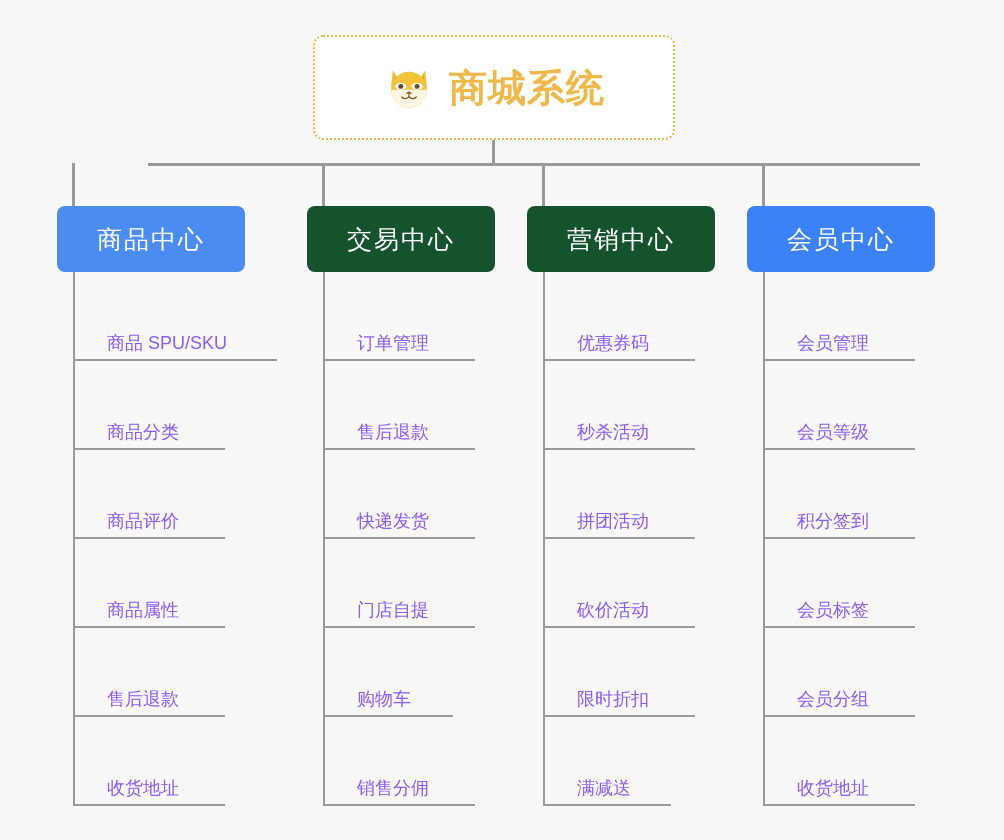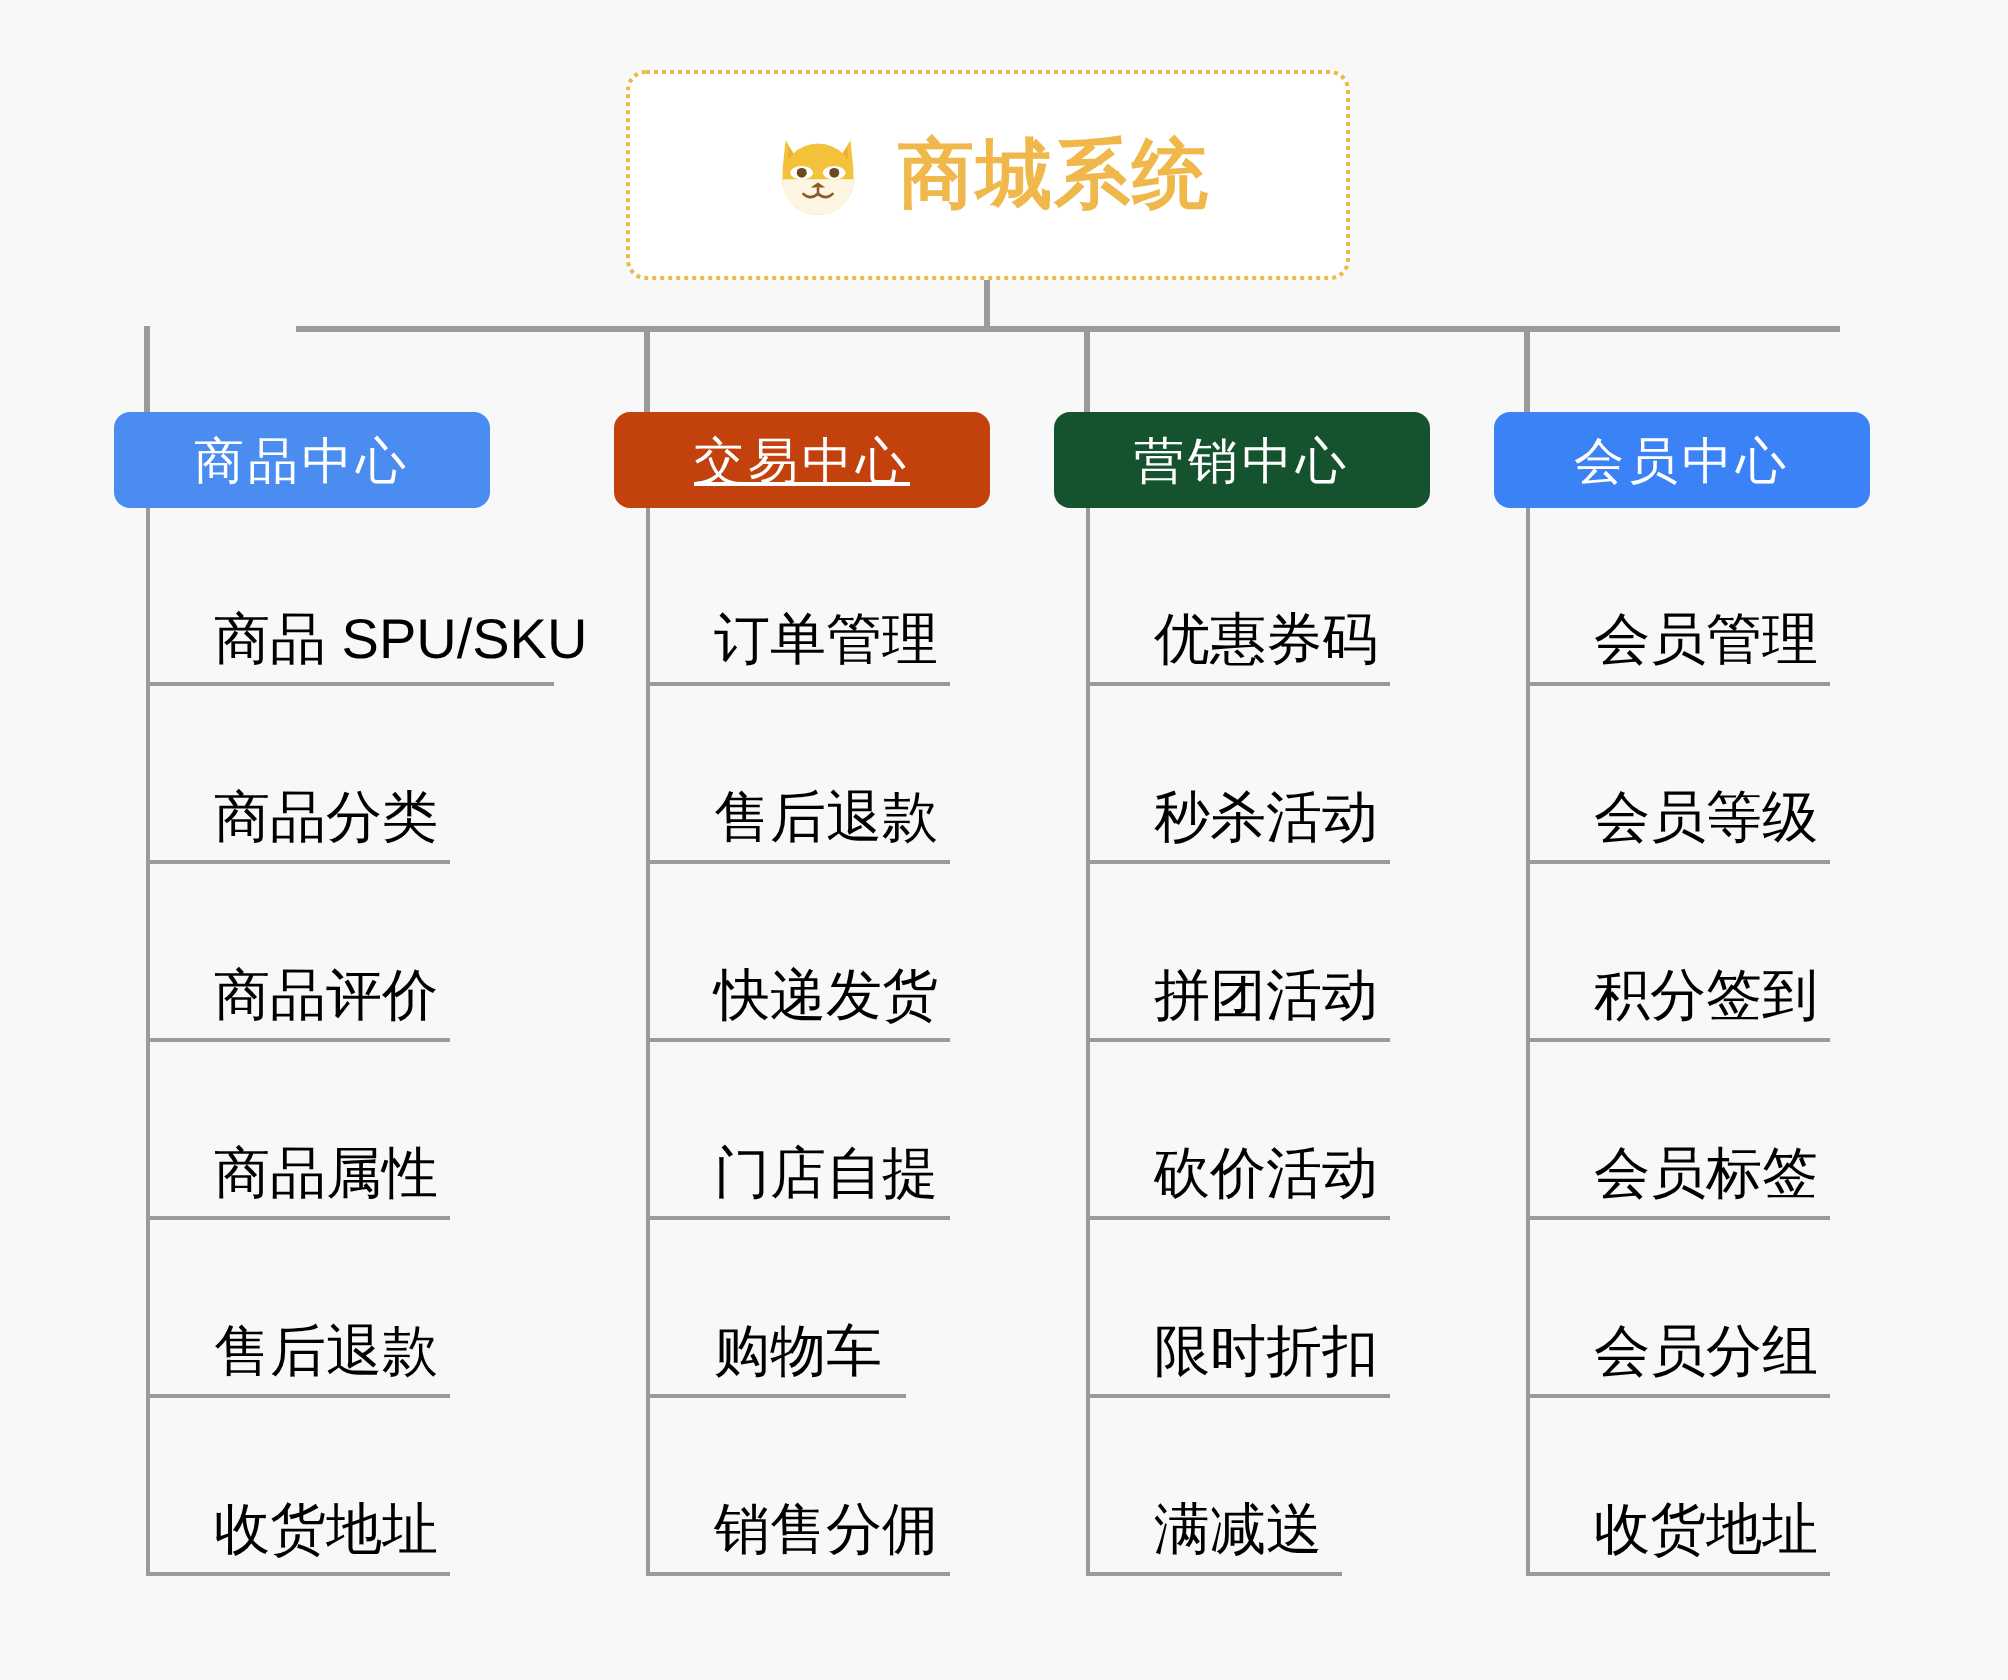--- a/index.html
+++ b/index.html
@@ -37,21 +37,21 @@
 
   
   .conn{ position:absolute; background:#9a9a9a; }
   .conn-root-stem{ left:492px; top:140px; width:3px; height:25px; }
   .conn-bar{ left:148px; top:163px; width:772px; height:3px; }
   .conn-drop{ top:163px; width:3px; height:45px; }
 
   
   .column{ position:absolute; top:206px; }
   .cat-box{
-    height:48px;
+    height:66px;
     border-radius:8px;
     display:flex; align-items:center; justify-content:center;
     color:#ffffff;
     font-size:25px;
     letter-spacing:2px;
     white-space:nowrap;
   }
   .branch{
     position:relative;
     margin-top:0;
@@ -65,22 +65,22 @@
     background:#9a9a9a;
   }
   .leaf{
     position:relative;
     height:89px;
     display:flex;
     align-items:flex-end;
     padding-left:50px;
   }
   .leaf-label{
-    font-size:28px;
-    color:#000000;
+    font-size:18px;
+    color:#8b5cf6;
     line-height:1;
     padding-bottom:9px;
     white-space:nowrap;
   }
   .leaf-rule{
     position:absolute;
     left:16px; bottom:0;
     height:2px;
     background:#9a9a9a;
   }
@@ -144,21 +144,21 @@
             <span class="leaf-label">售后退款</span>
             <div class="leaf-rule" style="width: 152px;"></div>
           </div>
           <div class="leaf">
             <span class="leaf-label">收货地址</span>
             <div class="leaf-rule" style="width: 152px;"></div>
           </div>
         </div>
       </div>
       <div class="column" style="left: 307px; width: 188px;">
-        <div class="cat-box" style="background: #c2410c; width: 188px; text-decoration: underline;">交易中心</div>
+        <div class="cat-box" style="background: #14532d; width: 188px;">交易中心</div>
         <div class="branch">
           <div class="trunk" style="height: 534px;"></div>
           <div class="leaf">
             <span class="leaf-label">订单管理</span>
             <div class="leaf-rule" style="width: 152px;"></div>
           </div>
           <div class="leaf">
             <span class="leaf-label">售后退款</span>
             <div class="leaf-rule" style="width: 152px;"></div>
           </div>

